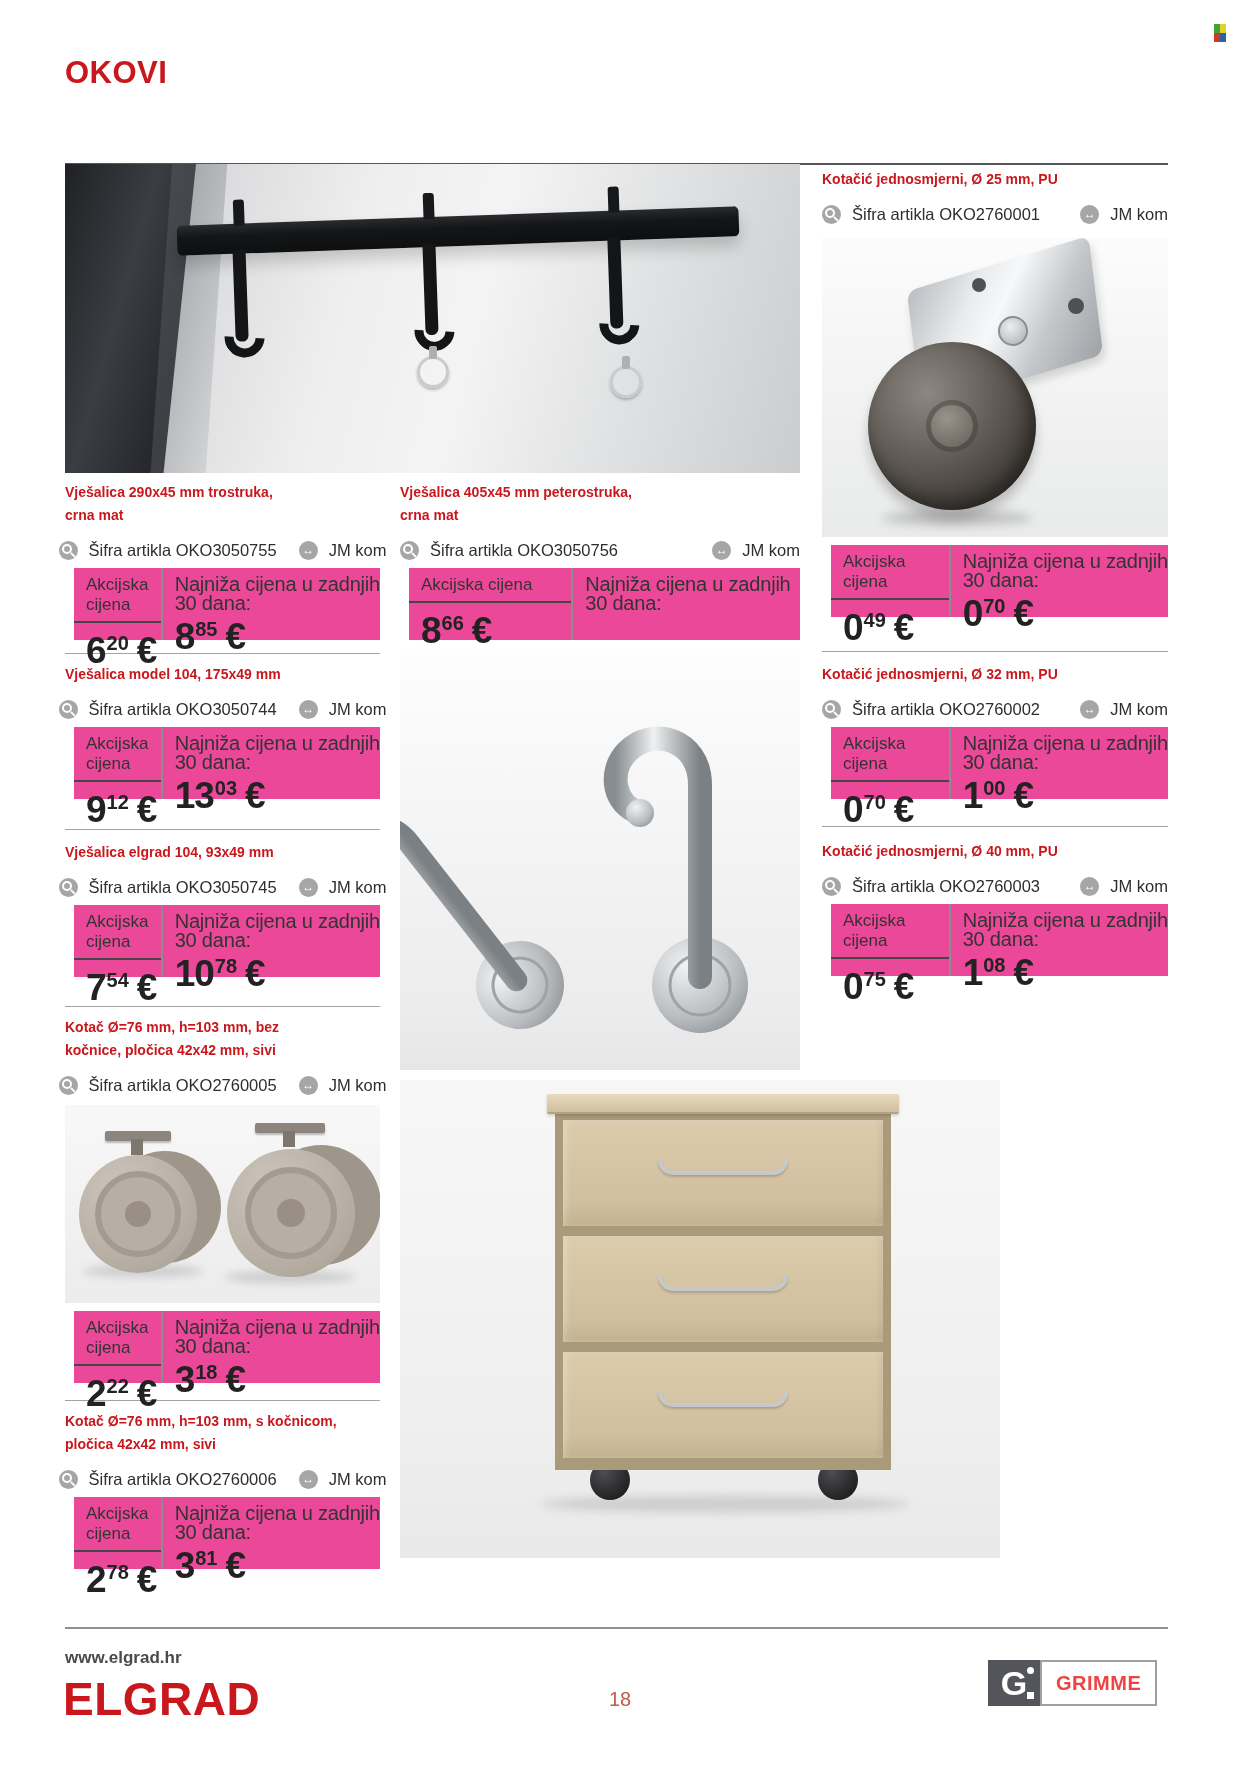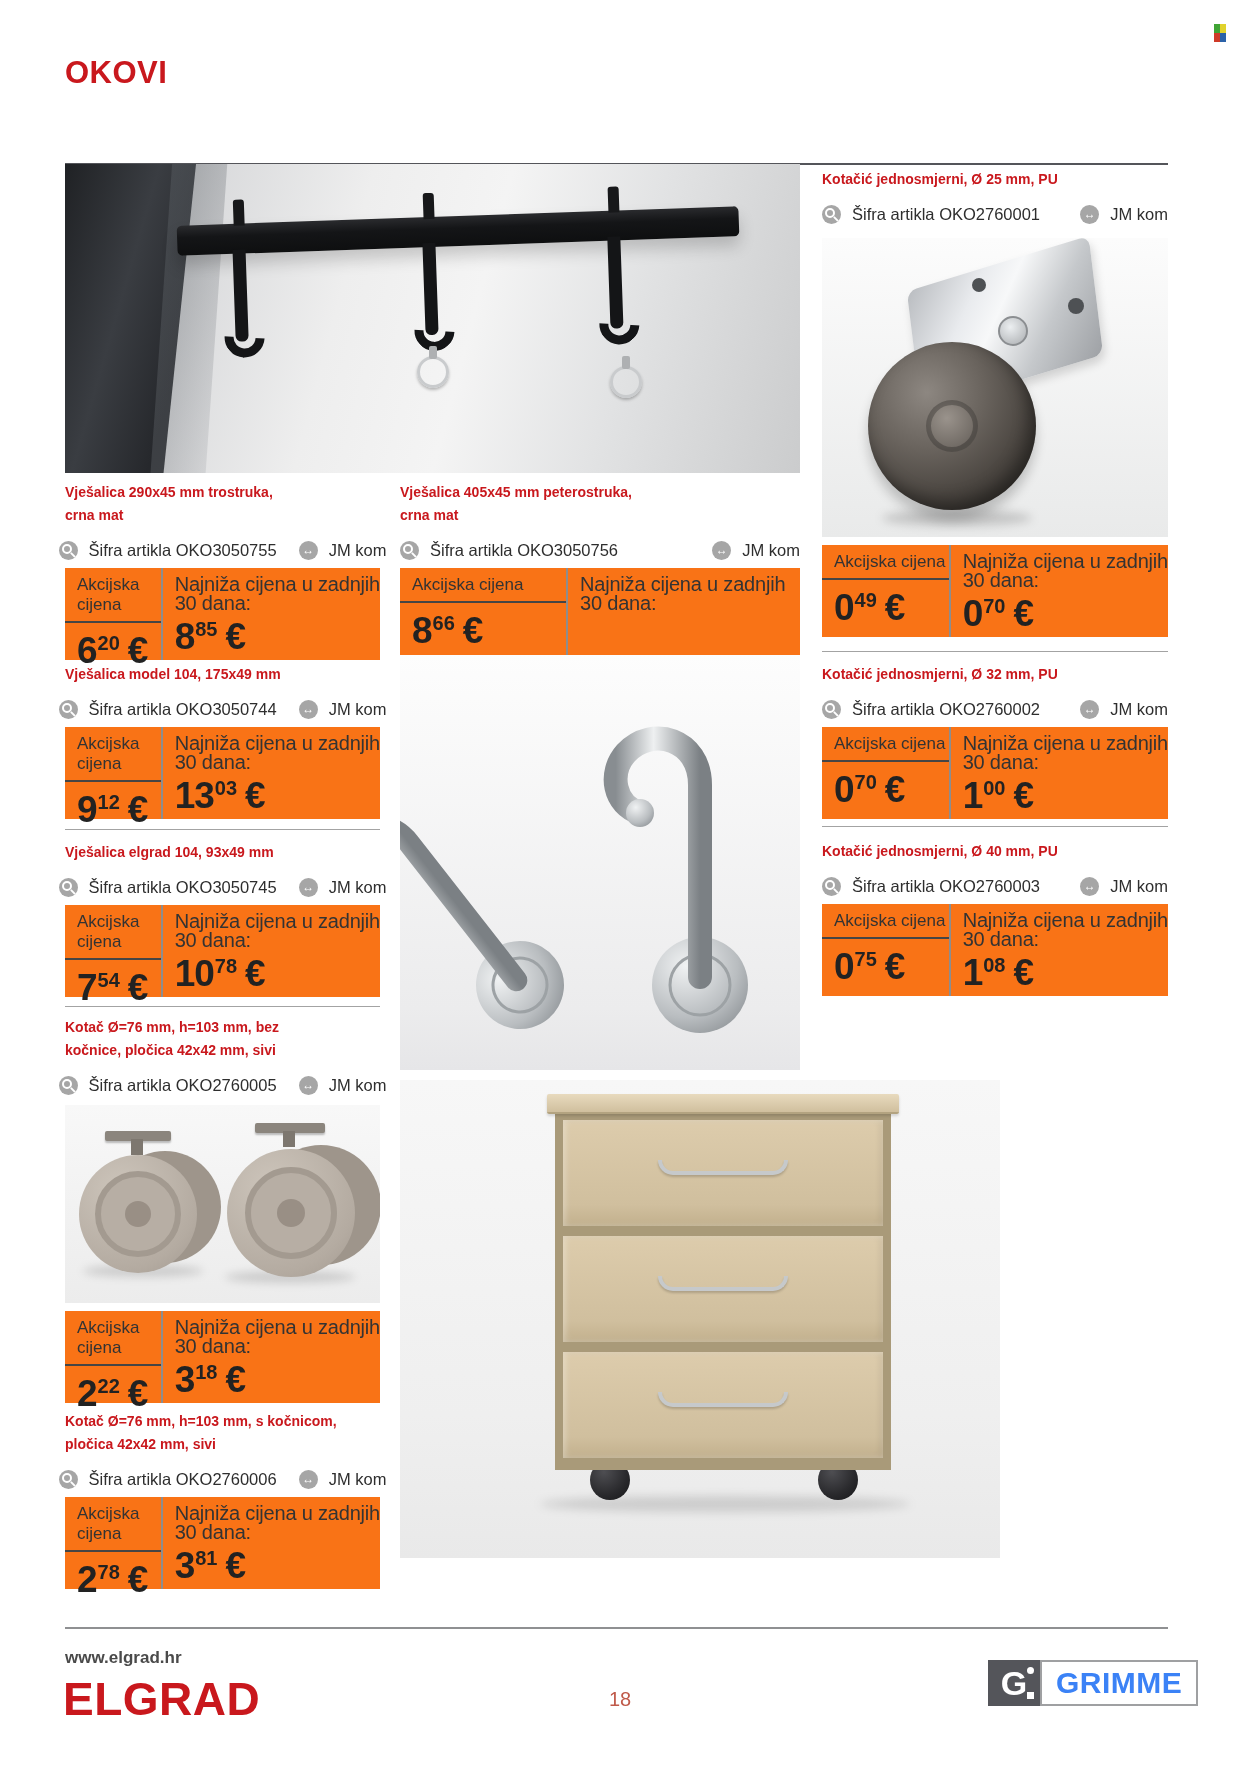--- a/index.html
+++ b/index.html
@@ -20,21 +20,21 @@
   .card{position:absolute;}
   .tline{font-size:14px;font-weight:bold;color:#c9181d;line-height:23px;white-space:nowrap;}
   .inforow{display:flex;align-items:center;margin-top:13px;height:20px;font-size:16.5px;color:#2e2e2e;gap:11px;justify-content:center;}
   .grow{flex:1;}
   .cicon{width:19px;height:19px;border-radius:50%;background:#a6a6a6;position:relative;flex:0 0 auto;}
   .cicon .lens{position:absolute;width:6px;height:6px;border:2px solid #fff;border-radius:50%;left:3px;top:3px;}
   .cicon .hndl{position:absolute;width:6px;height:2px;background:#fff;right:2px;bottom:4px;transform:rotate(45deg);}
   .cicon .arr{position:absolute;left:0;top:0;width:19px;height:19px;color:#fff;font-size:12px;line-height:19px;text-align:center;font-weight:bold;}
   .codetxt{white-space:nowrap;}
 
-  .ptable{display:flex;background:#f97316;margin-top:8px;height:92px;}
+  .ptable{display:flex;background:#ec4899;margin-top:8px;height:72px;margin-left:9px;}
   .tl{width:42%;border-right:2px solid #8d8d8d;box-sizing:border-box;}
   .tr2{flex:1;box-sizing:border-box;padding:7px 0 0 12px;overflow:visible;}
   .th1{font-size:17px;color:#333;padding:7px 0 6px 12px;border-bottom:2px solid #454545;}
   .th2{font-size:20px;line-height:19px;color:#333;white-space:nowrap;letter-spacing:-.2px;}
   .price{font-size:37px;font-weight:bold;color:#222;margin-top:7px;padding-left:12px;letter-spacing:-1px;}
   .tr2 .price{padding-left:0;margin-top:3px;}
   .price sup{font-size:20px;position:relative;top:-13px;letter-spacing:0;margin-left:1px;vertical-align:baseline;}
   .price .eur{margin-left:8px;}
   .coatrack{position:absolute;left:65px;top:164px;width:735px;height:309px;overflow:hidden;
     background:linear-gradient(105deg,#aeb1b4 0%,#d7d8da 16%,#eeeeee 38%,#f4f4f4 55%,#e1e2e3 75%,#cbcccd 100%);}
@@ -97,21 +97,21 @@
   
   .siteurl{position:absolute;left:65px;top:1648px;font-size:17px;font-weight:bold;color:#4a4a4a;}
   .brand{position:absolute;left:63px;top:1672px;font-size:46px;font-weight:bold;color:#c9181d;letter-spacing:.5px;}
   .pagenum{position:absolute;left:585px;top:1688px;width:70px;text-align:center;font-size:20px;color:#c05a4a;}
   .grimme{position:absolute;left:988px;top:1660px;height:46px;display:flex;align-items:stretch;}
   .gbox{width:52px;background:#54555a;color:#fff;position:relative;display:flex;align-items:center;justify-content:center;
     font-size:34px;font-weight:bold;}
   .gdot1,.gdot2{position:absolute;right:6px;width:7px;height:7px;background:#fff;}
   .gdot1{top:7px;border-radius:50%;} .gdot2{bottom:7px;}
   .tbox{border:2px solid #9fa0a2;background:#fff;display:flex;align-items:center;padding:0 14px;
-    font-size:30px;font-weight:bold;color:#3b82f6;letter-spacing:.5px;}
+    font-size:20px;font-weight:bold;color:#ef4444;letter-spacing:.5px;}
 </style>
 </head>
 <body>
 
 <div class="page">
 
   <div class="okovi">OKOVI</div>
   <div class="minilogo">
       <i class="ml1"></i>
       <i class="ml2"></i>

